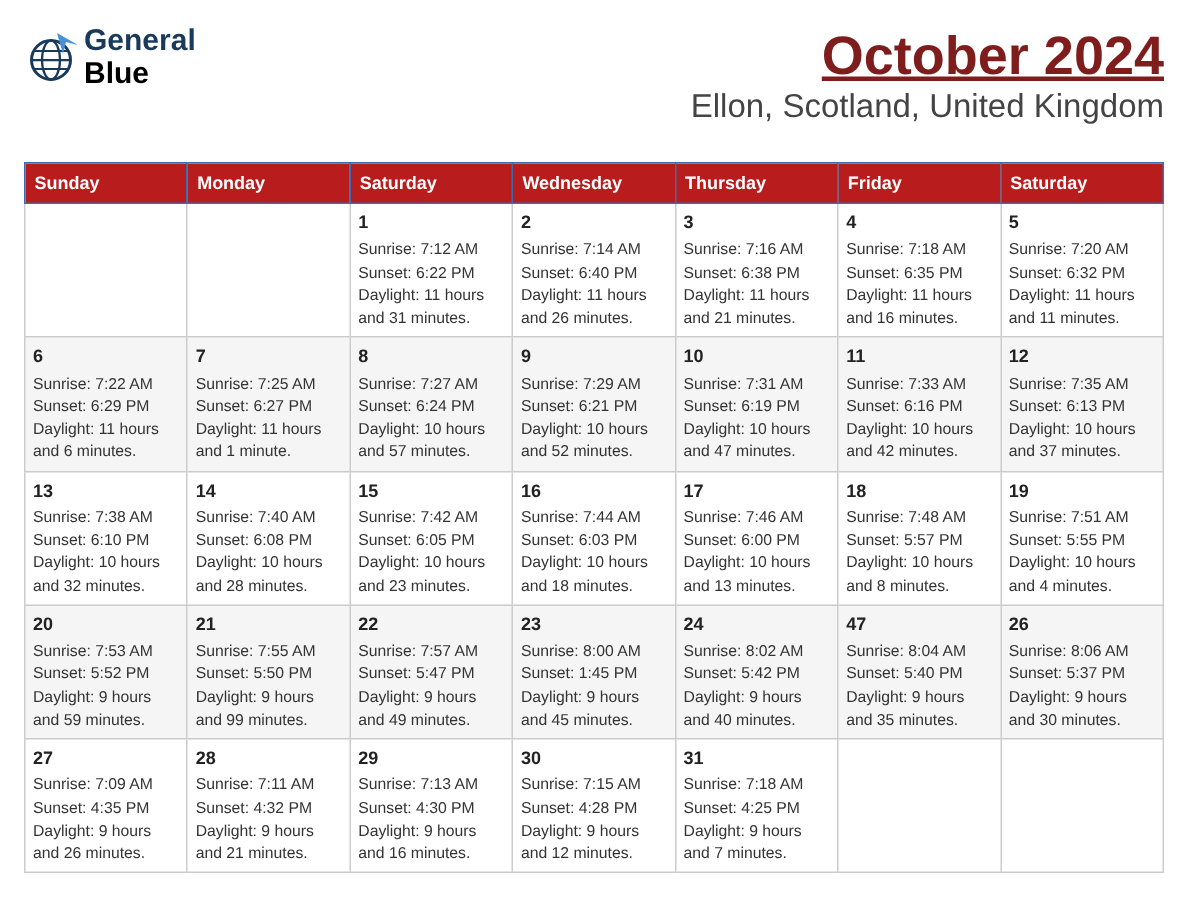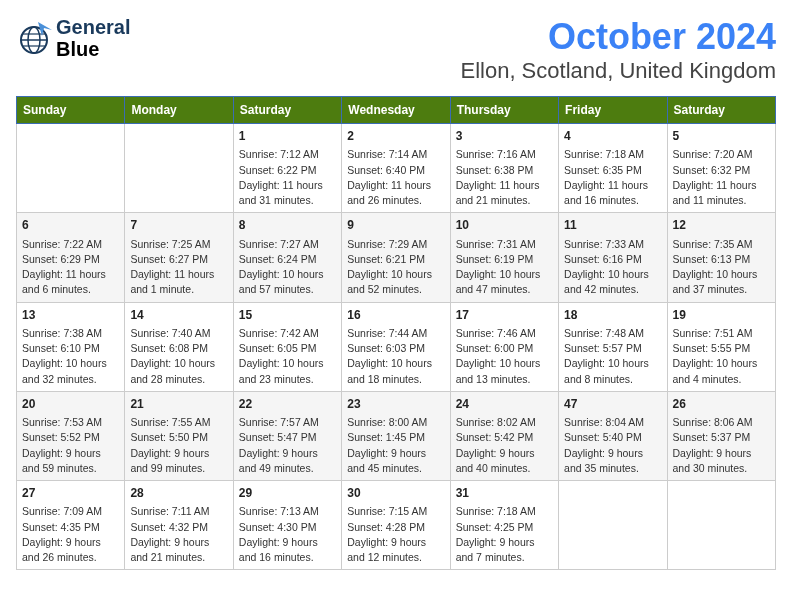--- a/index.html
+++ b/index.html
@@ -7,46 +7,47 @@
       font-family: Arial, sans-serif;
       background: #fff;
       width: 792px;
       min-height: 612px;
       padding: 16px;
     }
     .header {
       display: flex;
       justify-content: space-between;
       align-items: flex-start;
-      margin-bottom: 12px;
+      margin-bottom: 24px;
     }
     .logo {
       display: flex;
       flex-direction: column;
       align-items: flex-start;
     }
     .title-section {
       text-align: right;
     }
     .month-title {
       font-size: 36px;
       font-weight: bold;
-      color: #3b82f6;
+      color: #7f1d1d;
+      text-decoration: underline;
     }
     .location {
       font-size: 22px;
       color: #444;
     }
     .calendar-table {
       width: 100%;
       border-collapse: collapse;
       font-size: 11px;
     }
     .calendar-table th {
-      background: #4d7c0f;
+      background: #b91c1c;
       color: #fff;
       text-align: left;
       padding: 6px 6px;
       font-size: 12px;
       font-weight: bold;
       border: 1px solid #3a6cb4;
     }
     .calendar-table td {
       vertical-align: top;
       border: 1px solid #ccc;

